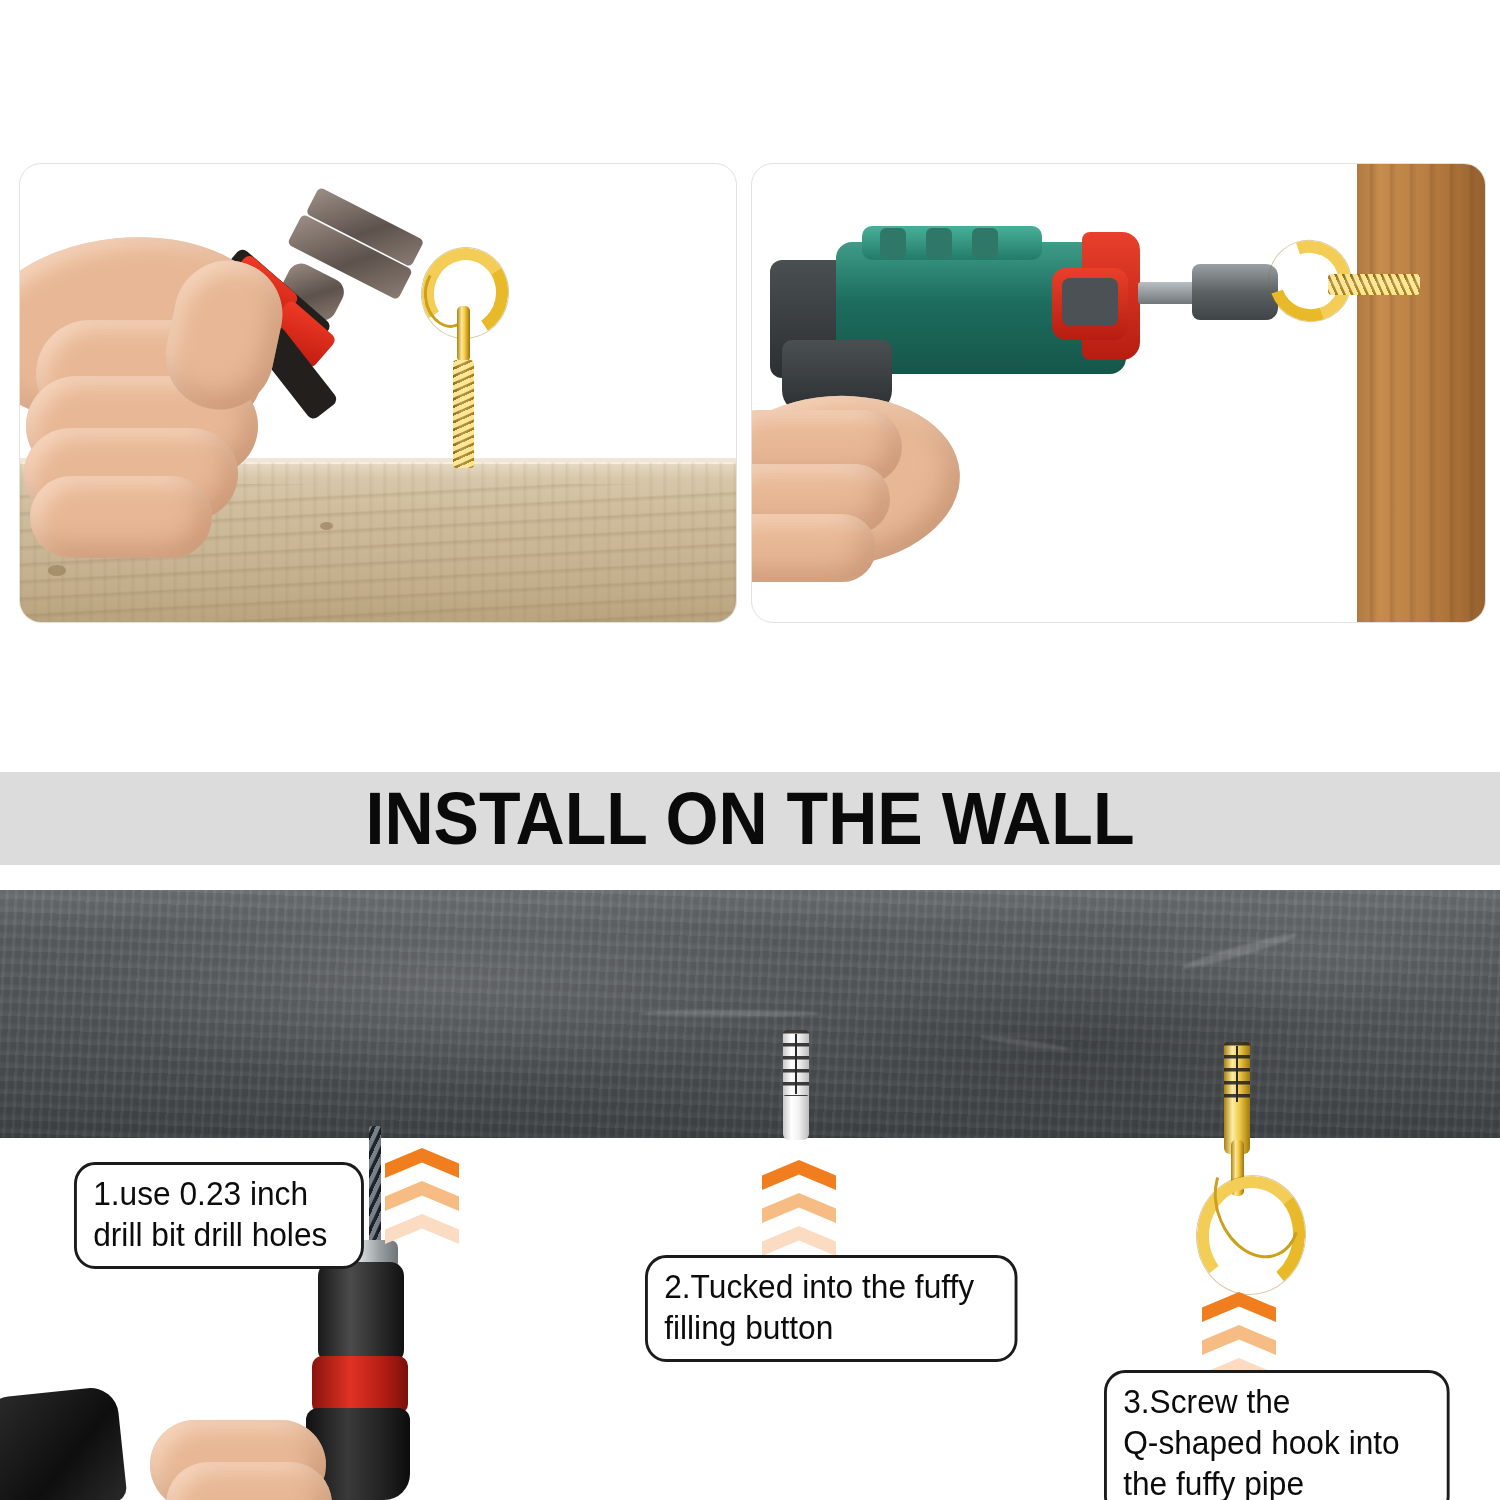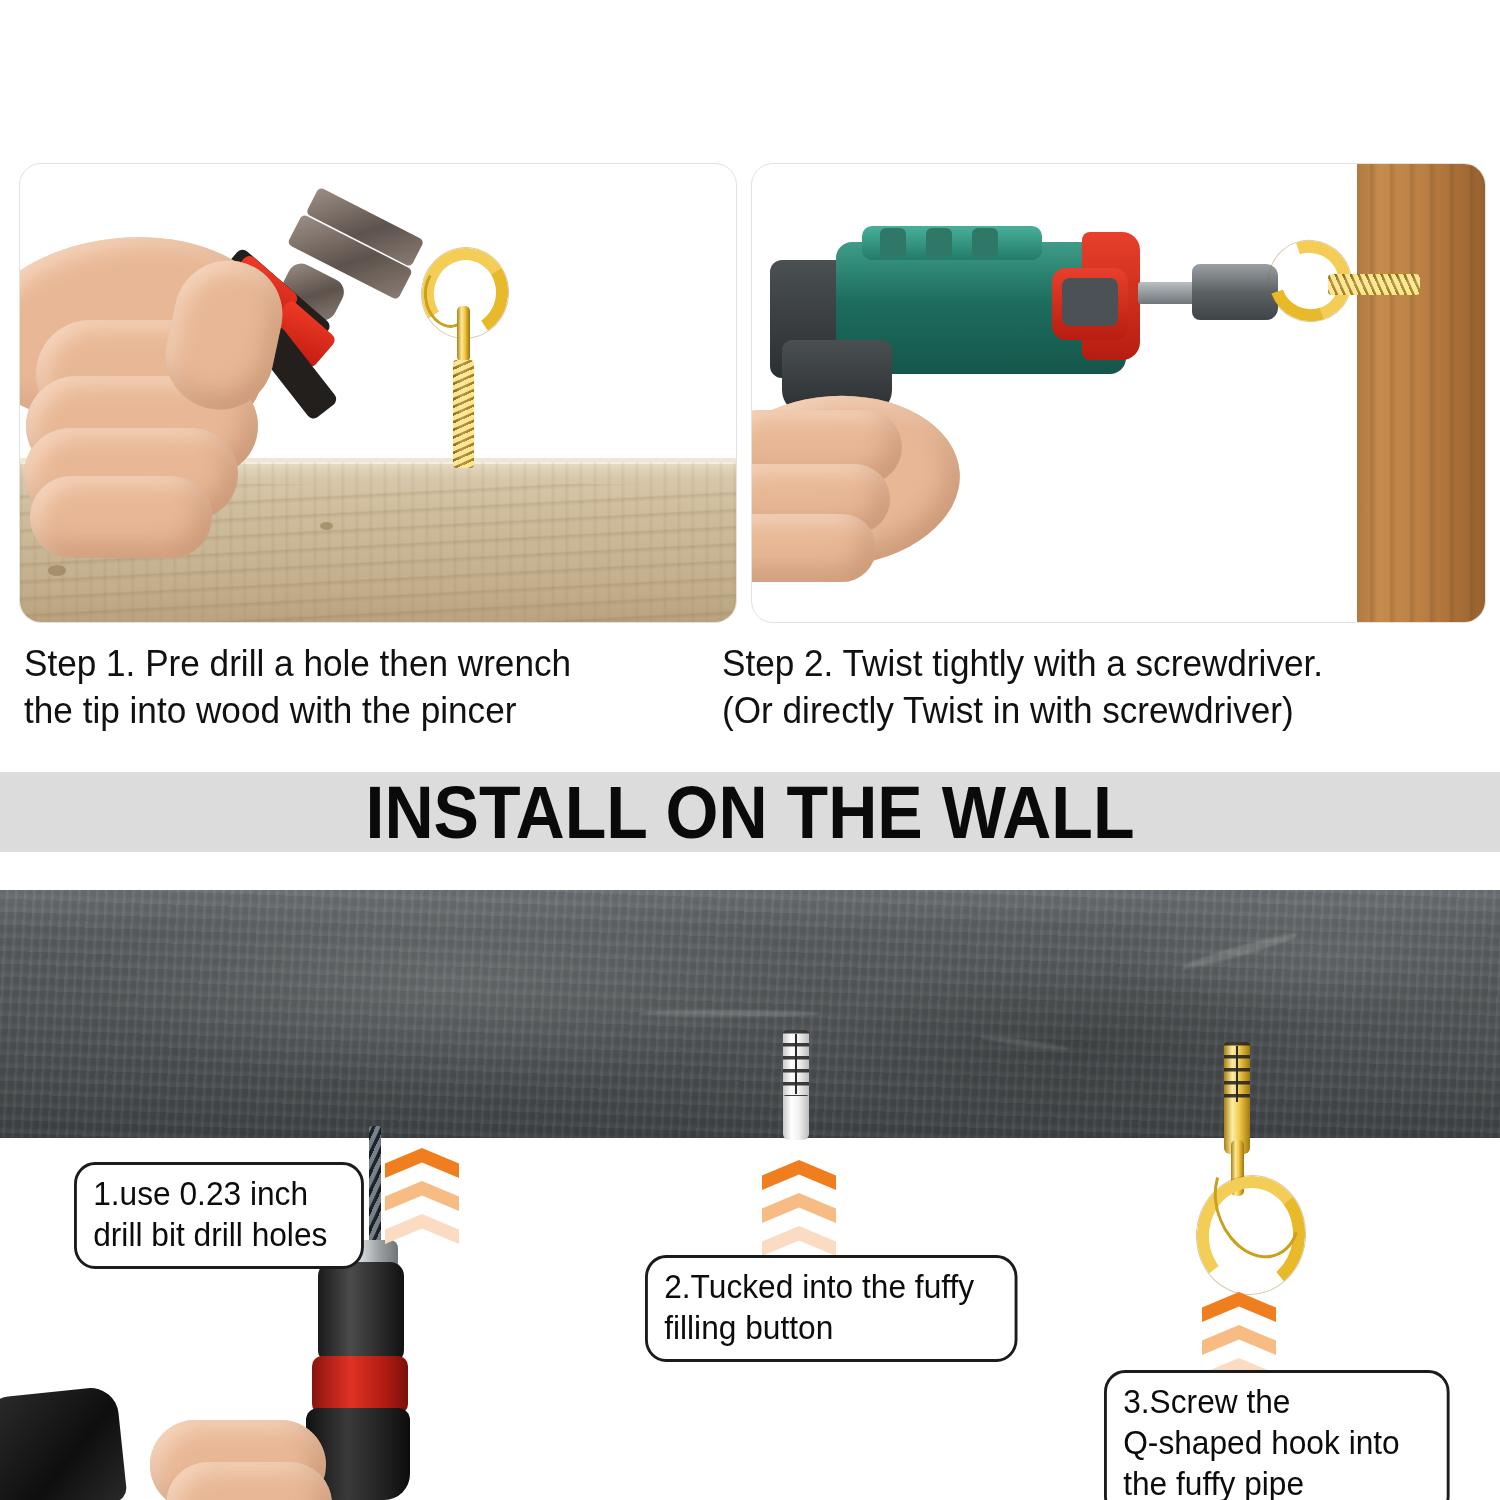--- a/index.html
+++ b/index.html
@@ -20,21 +20,21 @@
   .band-title{
     width:100%;
     font-weight:bold;
     color:#0a0a0a;
     letter-spacing:0px;
     transform:scaleX(.92);
     white-space:nowrap;
   }
   #band-top{top:0;height:128px;}
   #band-top .band-title{font-size:83px;padding-left:26px;text-align:left;transform-origin:left center;}
-  #band-wall{top:772px;height:80px;}
+  #band-wall{top:772px;height:93px;}
   #band-wall .band-title{font-size:74px;text-align:center;transform-origin:center center;}
 
   
   .cards{position:absolute;top:163px;left:0;width:1500px;height:460px;}
   .card{
     position:absolute;top:0;height:458px;
     background:#ffffff;
     border:1.5px solid #e2e2e2;
     border-radius:22px;
     overflow:hidden;
@@ -298,26 +298,20 @@
       <div class="hand" style="left:-30px;top:246px;width:180px;height:74px;border-radius:40px;"></div>
       <div class="hand" style="left:-34px;top:300px;width:172px;height:70px;border-radius:38px;"></div>
       <div class="hand" style="left:-38px;top:350px;width:162px;height:68px;border-radius:36px;"></div>
 
       <div class="hook-loop" style="left:518px;top:76px;width:56px;height:58px;transform:rotate(116deg);border-top-color:#f3cd55;border-left-color:#f3cd55;"></div>
       <div class="hook-thread" style="left:576px;top:110px;width:92px;height:21px;border-radius:4px;
         background:repeating-linear-gradient(66deg, rgba(120,86,6,.55) 0px, rgba(120,86,6,.55) 2px, rgba(255,232,154,.95) 3px, rgba(255,232,154,.95) 7px), linear-gradient(180deg,#a9810f,#ffe89a 40%,#e0ad22);"></div>
     </div>
   </div>
 
-  <div class="captions">
-    <div class="caption" id="caption-1">Step 1. Pre drill a hole then wrench
-the tip into wood with the pincer</div>
-    <div class="caption" id="caption-2">Step 2. Twist tightly with a screwdriver.
-(Or directly Twist in with screwdriver)</div>
-  </div>
 
   <div class="band" id="band-wall">
     <div class="band-title">INSTALL ON THE WALL</div>
   </div>
 
   <div class="wall">
     <div class="wall-scuff" style="left:1180px;top:56px;width:120px;height:10px;transform:rotate(-16deg);"></div>
     <div class="wall-scuff" style="left:640px;top:120px;width:180px;height:7px;"></div>
     <div class="wall-scuff" style="left:980px;top:150px;width:90px;height:6px;transform:rotate(8deg);"></div>
   </div>

